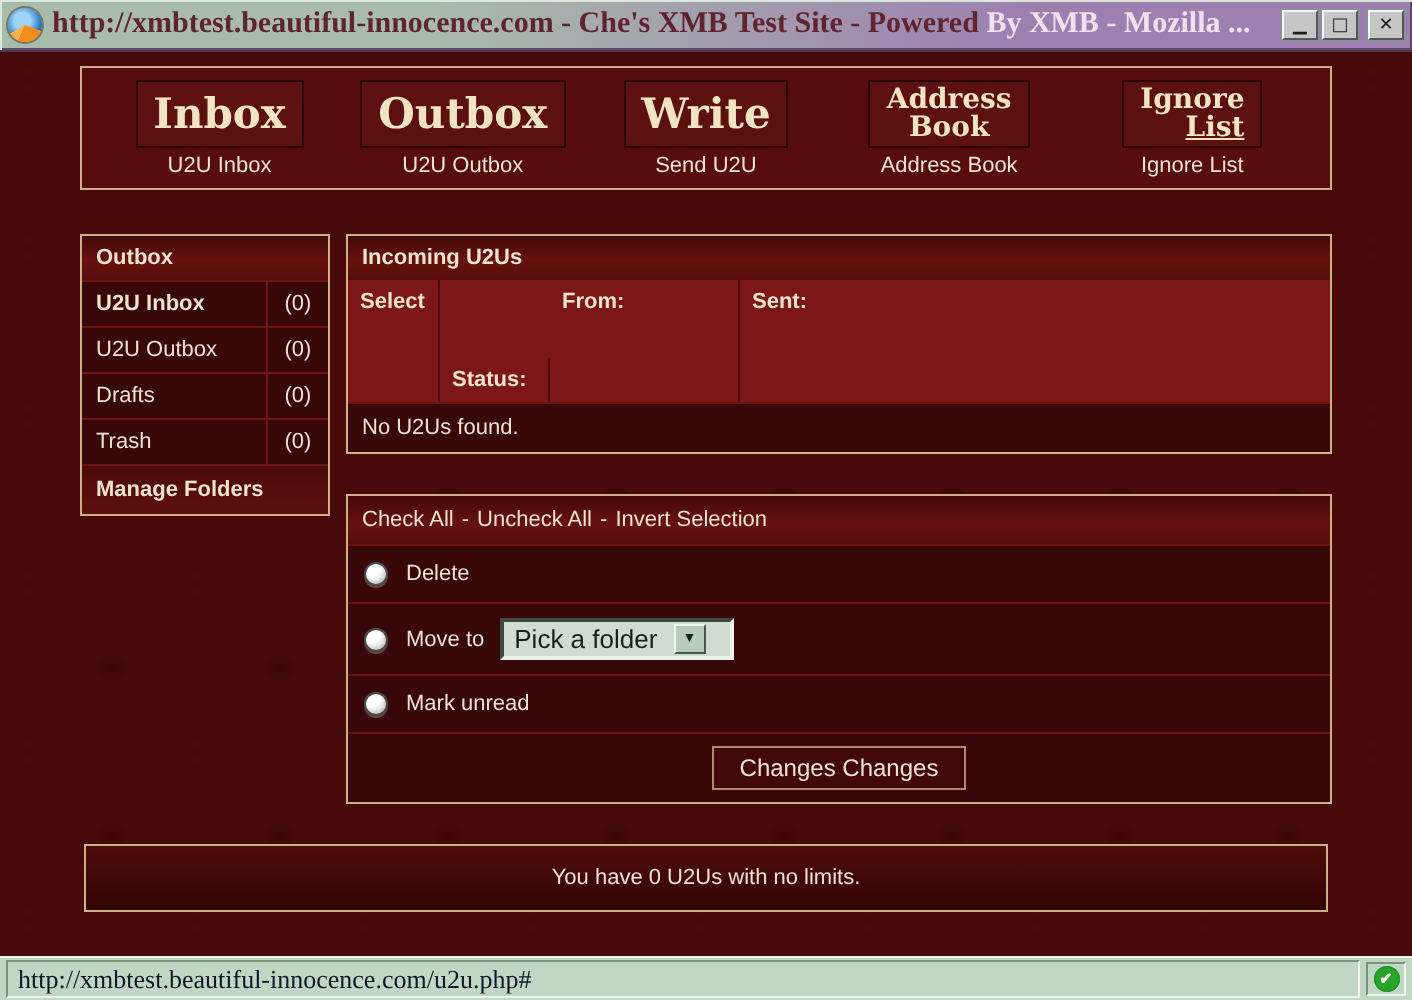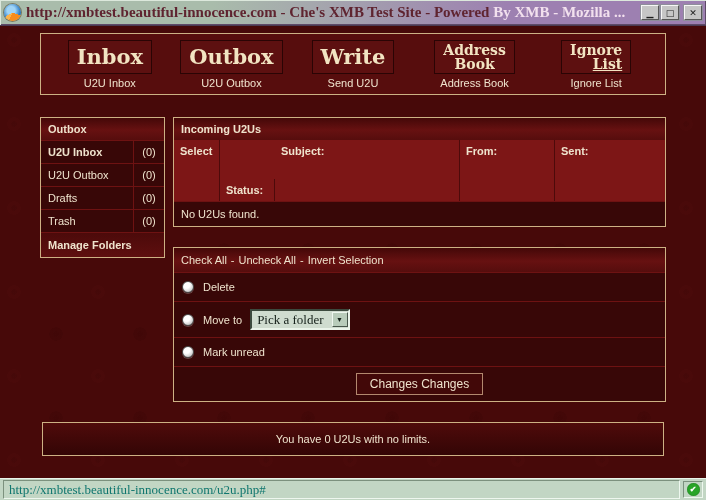--- a/index.html
+++ b/index.html
@@ -105,21 +105,21 @@
     width:12px; height:12px; border-radius:50%; flex:0 0 12px; margin-right:9px;
     background:radial-gradient(circle at 35% 30%, #ffffff 0 35%, #d8d8d8 65%, #8f8f8f 100%);
     border:1px solid #4d4d4d; box-shadow:0 1px 0 rgba(255,255,255,.25);
     cursor:pointer;
   }
   .opt-label { cursor:default; }
   .select-box {
     display:inline-flex; align-items:center; margin-left:8px; cursor:pointer;
     background:#cfdccf; color:#15201a; font-size:13px;
     border:2px solid; border-color:#3c4a3e #eaf4ea #eaf4ea #3c4a3e;
-    padding:1px 0 1px 5px; height:21px;font-family:Liberation Serif, serif;
+    padding:1px 12px 1px 5px; height:21px;
   }
   .select-value { padding-right:8px; white-space:nowrap; }
   .select-arrow-btn {
     width:16px; height:15px; background:#b8ccba; color:#15241a; font-size:7px;
     border:1px solid; border-color:#eef7ef #46564a #46564a #eef7ef;
     display:flex; align-items:center; justify-content:center;
   }
   .submit-row { border-top:1px solid #6e1212; text-align:center; padding:6px; }
   .submit-btn {
     display:inline-block; background:#420808; color:#efe3cd; font-size:12px;
@@ -134,21 +134,21 @@
   .site-footer { text-align:center; margin-top:22px; line-height:15px; color:#ecdfca; }
 
   
   .statusbar {
     flex:0 0 22px; height:22px; background:#c2d6c4; display:flex; align-items:center;
     gap:3px; padding:2px 3px; border-top:1px solid #eaf5eb;
   }
   .status-field {
     flex:1; height:19px; display:flex; align-items:center; padding:0 5px; overflow:hidden;
     border:1px solid; border-color:#7c917e #eef7ef #eef7ef #7c917e;
-    font:13px "Liberation Serif", serif; color:#0f766e; white-space:nowrap;
+    font:13px "Liberation Serif", serif; color:#0f172a; white-space:nowrap;
   }
   .status-icon-box {
     flex:0 0 20px; width:20px; height:17px; display:flex; align-items:center; justify-content:center;
     border:1px solid; border-color:#7c917e #eef7ef #eef7ef #7c917e;
   }
   .check-circle {
     width:13px; height:13px; border-radius:50%; background:#28a428; color:#ffffff;
     font-size:8px; line-height:13px; text-align:center; font-weight:bold;
     box-shadow:inset 0 0 1px #0c5c0c;
   }
@@ -234,21 +234,20 @@
           </div>
           <div class="manage-row">Manage Folders</div>
         </div>
 
         <div class="main-col">
           <div class="panel">
             <div class="panel-header">Incoming U2Us</div>
             <div class="cols-row">
               <span class="cell c-select">Select</span>
               <span class="cell c-status">Status:</span>
-              <span class="cell c-subject">Subject:</span>
               <span class="cell c-from">From:</span>
               <span class="cell c-sent">Sent:</span>
             </div>
             <div class="empty-row">No U2Us found.</div>
           </div>
 
           <div class="panel actions-panel">
             <div class="panel-header links-bar">
               <span>Check All</span><span class="sep">-</span><span>Uncheck All</span><span class="sep">-</span><span>Invert Selection</span>
             </div>

